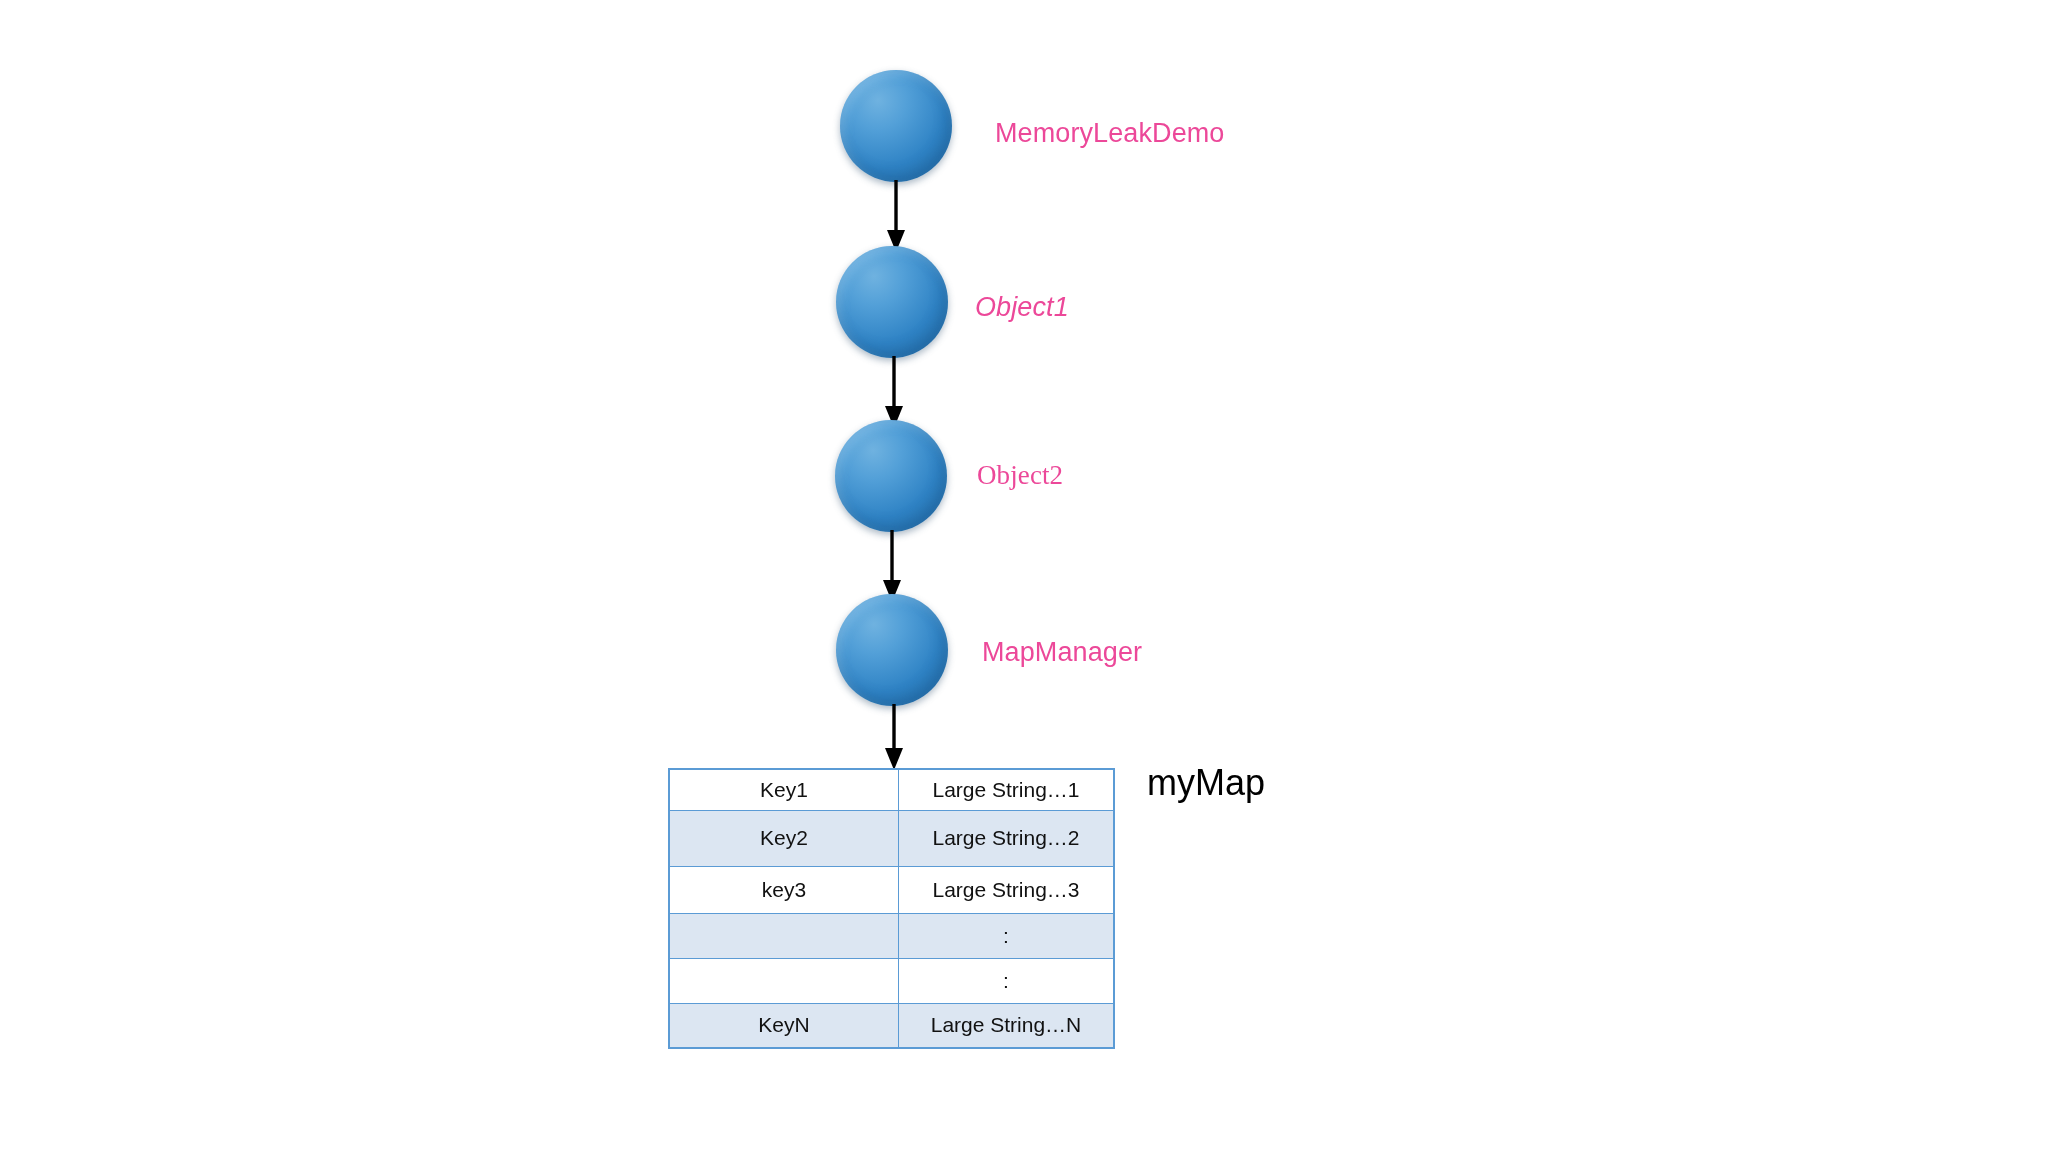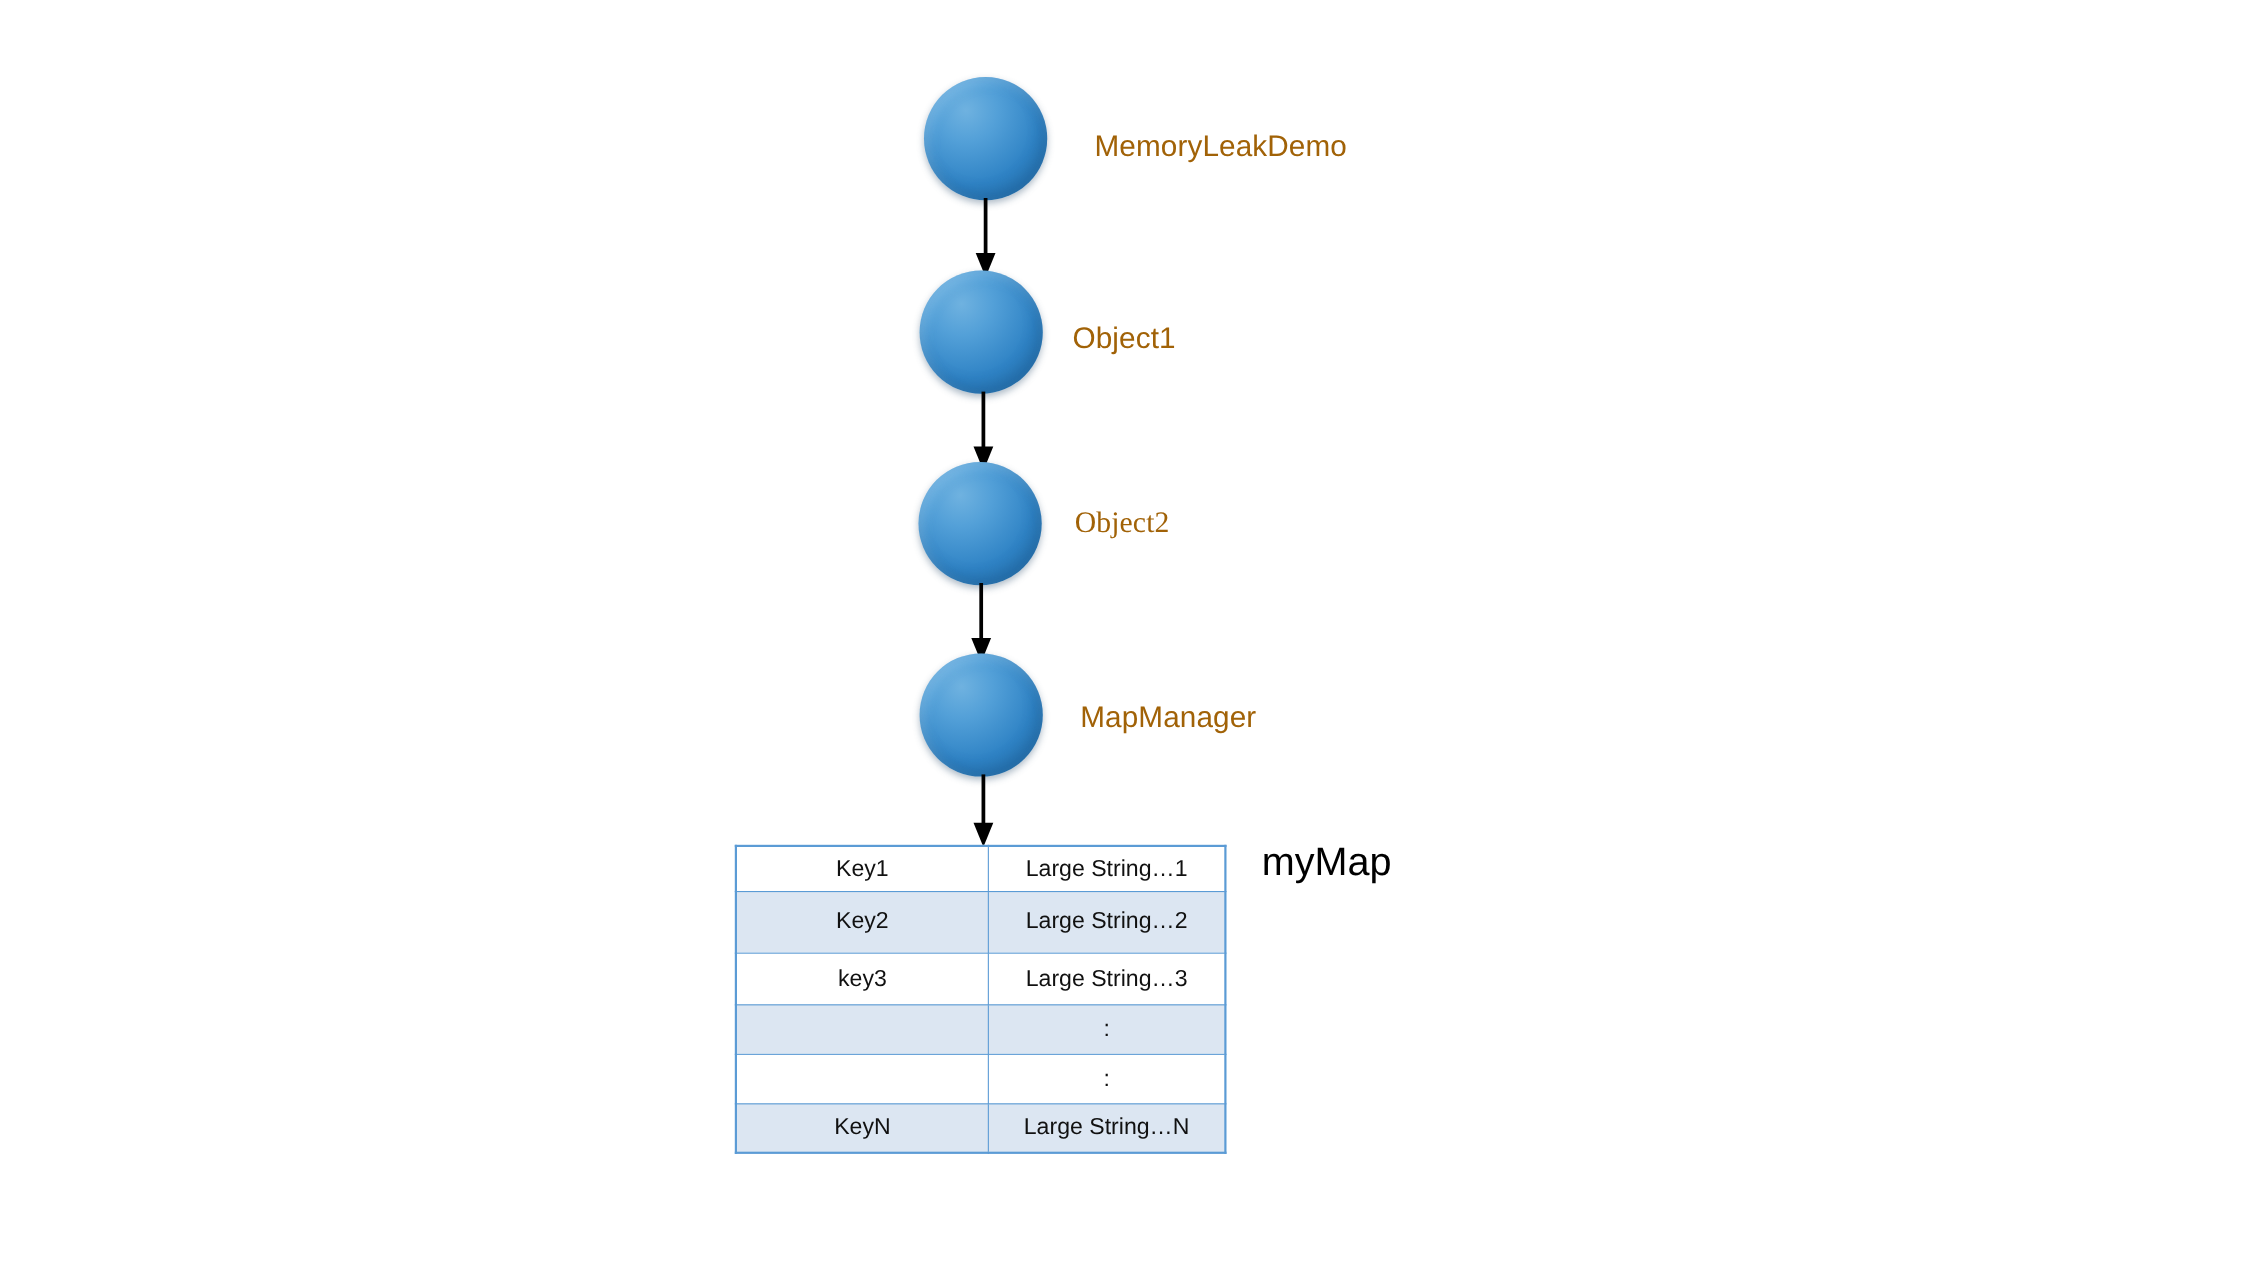--- a/index.html
+++ b/index.html
@@ -37,21 +37,21 @@
                 #2675b4 88%,
                 #21689f 100%);
     box-shadow: 0 3px 7px rgba(60,90,120,0.42),
                 inset -5px -7px 13px rgba(20,70,115,0.30),
                 inset 4px 5px 10px rgba(170,215,245,0.38);
   }
 
   .node-label {
     position: absolute;
     font-size: 27px;
-    color: #a16207;
+    color: #ec4899;
     white-space: nowrap;
     letter-spacing: 0.1px;
   }
 
   
   .arrow-svg {
     position: absolute;
     overflow: visible;
   }
   .arrow-line {
@@ -110,21 +110,21 @@
 
   <div class="node" style="left:840px; top:70px;"></div>
   <div class="node-label" style="left:995px; top:118px;">MemoryLeakDemo</div>
 
   <svg class="arrow-svg" style="left:878px; top:180px;" width="36" height="76" viewBox="0 0 36 76">
     <line class="arrow-line" x1="18" y1="0" x2="18" y2="58"></line>
     <polygon class="arrow-head" points="18,72 9,50 27,50"></polygon>
   </svg>
 
   <div class="node" style="left:836px; top:246px;"></div>
-  <div class="node-label" style="left:975px; top:292px;">Object1</div>
+  <div class="node-label" style="left:975px; top:292px;font-style:italic;">Object1</div>
 
   <svg class="arrow-svg" style="left:876px; top:356px;" width="36" height="76" viewBox="0 0 36 76">
     <line class="arrow-line" x1="18" y1="0" x2="18" y2="58"></line>
     <polygon class="arrow-head" points="18,72 9,50 27,50"></polygon>
   </svg>
 
   <div class="node" style="left:835px; top:420px;"></div>
   <div class="node-label" style="left:977px; top:460px;font-family:Liberation Serif, serif;">Object2</div>
 
   <svg class="arrow-svg" style="left:874px; top:530px;" width="36" height="76" viewBox="0 0 36 76">

